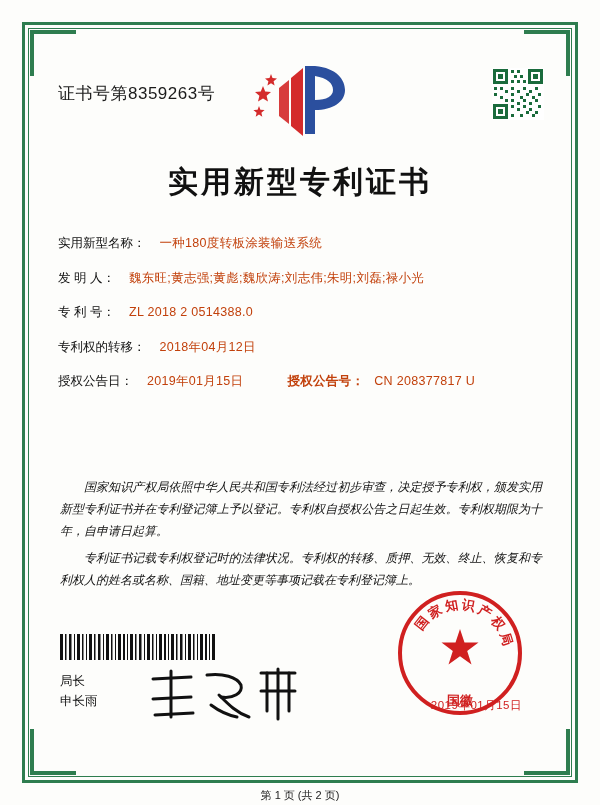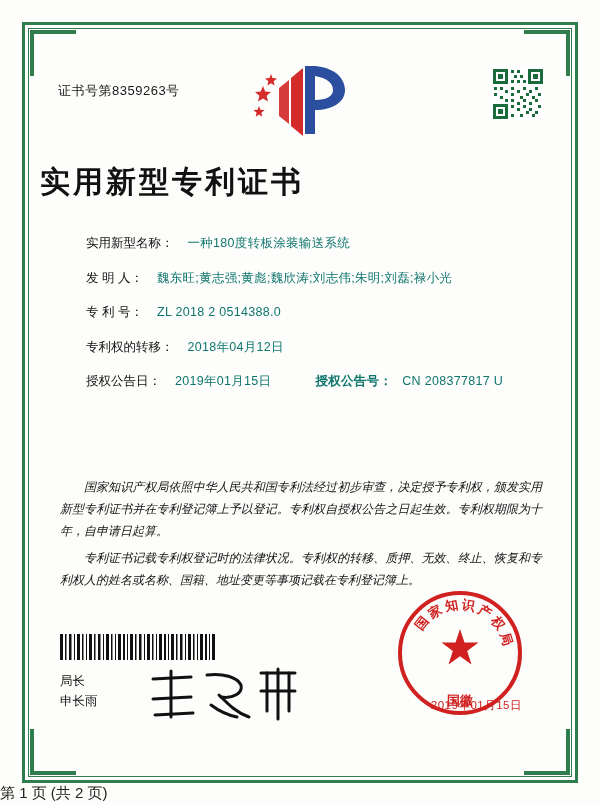--- a/index.html
+++ b/index.html
@@ -58,21 +58,21 @@
     left: 40px;
     top: 40px;
     right: 40px;
     bottom: 40px;
   }
 
   .cert-no {
     position: absolute;
     left: 18px;
     top: 42px;
-    font-size: 13px;
+    font-size: 17px;
     color: #1a1a1a;
     letter-spacing: 0.5px;
   }
 
   .qr {
     position: absolute;
     right: 16px;
     top: 28px;
     width: 52px;
     height: 52px;
@@ -85,48 +85,48 @@
     top: 22px;
     width: 110px;
     height: 76px;
   }
 
   .title {
     position: absolute;
     left: 0;
     right: 0;
     top: 122px;
+    text-align: center;
     font-family: "DejaVu Serif", serif;
     font-size: 30px;
     font-weight: bold;
     letter-spacing: 3px;
     color: #111;
   }
 
   .fields {
     position: absolute;
     left: 18px;
     right: 18px;
     top: 195px;
   }
   .field-row {
     display: flex;
     align-items: baseline;
     margin-bottom: 17px;
     font-size: 12.5px;
     line-height: 1.4;
-    margin-left: 28px;
   }
   .field-label {
     white-space: nowrap;
     color: #111;
   }
   .field-value {
     margin-left: 14px;
-    color: #0f766e;
+    color: #c2410c;
     letter-spacing: 0.3px;
   }
   .field-row .field-value.sub-label {
     margin-left: 44px;
     white-space: nowrap;
     font-weight: bold;
   }
   .field-row .field-value.sub-value {
     margin-left: 10px;
   }
@@ -186,21 +186,22 @@
     bottom: 40px;
     width: 160px;
     height: 60px;
   }
 
   .page-footer {
     position: absolute;
     left: 0;
     right: 0;
     bottom: 2px;
-    font-size: 15px;
+    text-align: center;
+    font-size: 11px;
     color: #222;
   }
 </style>
 </head>
 <body>
 
 <div class="certificate">
 
   <div class="border-outer"></div>
   <div class="border-inner"></div>

